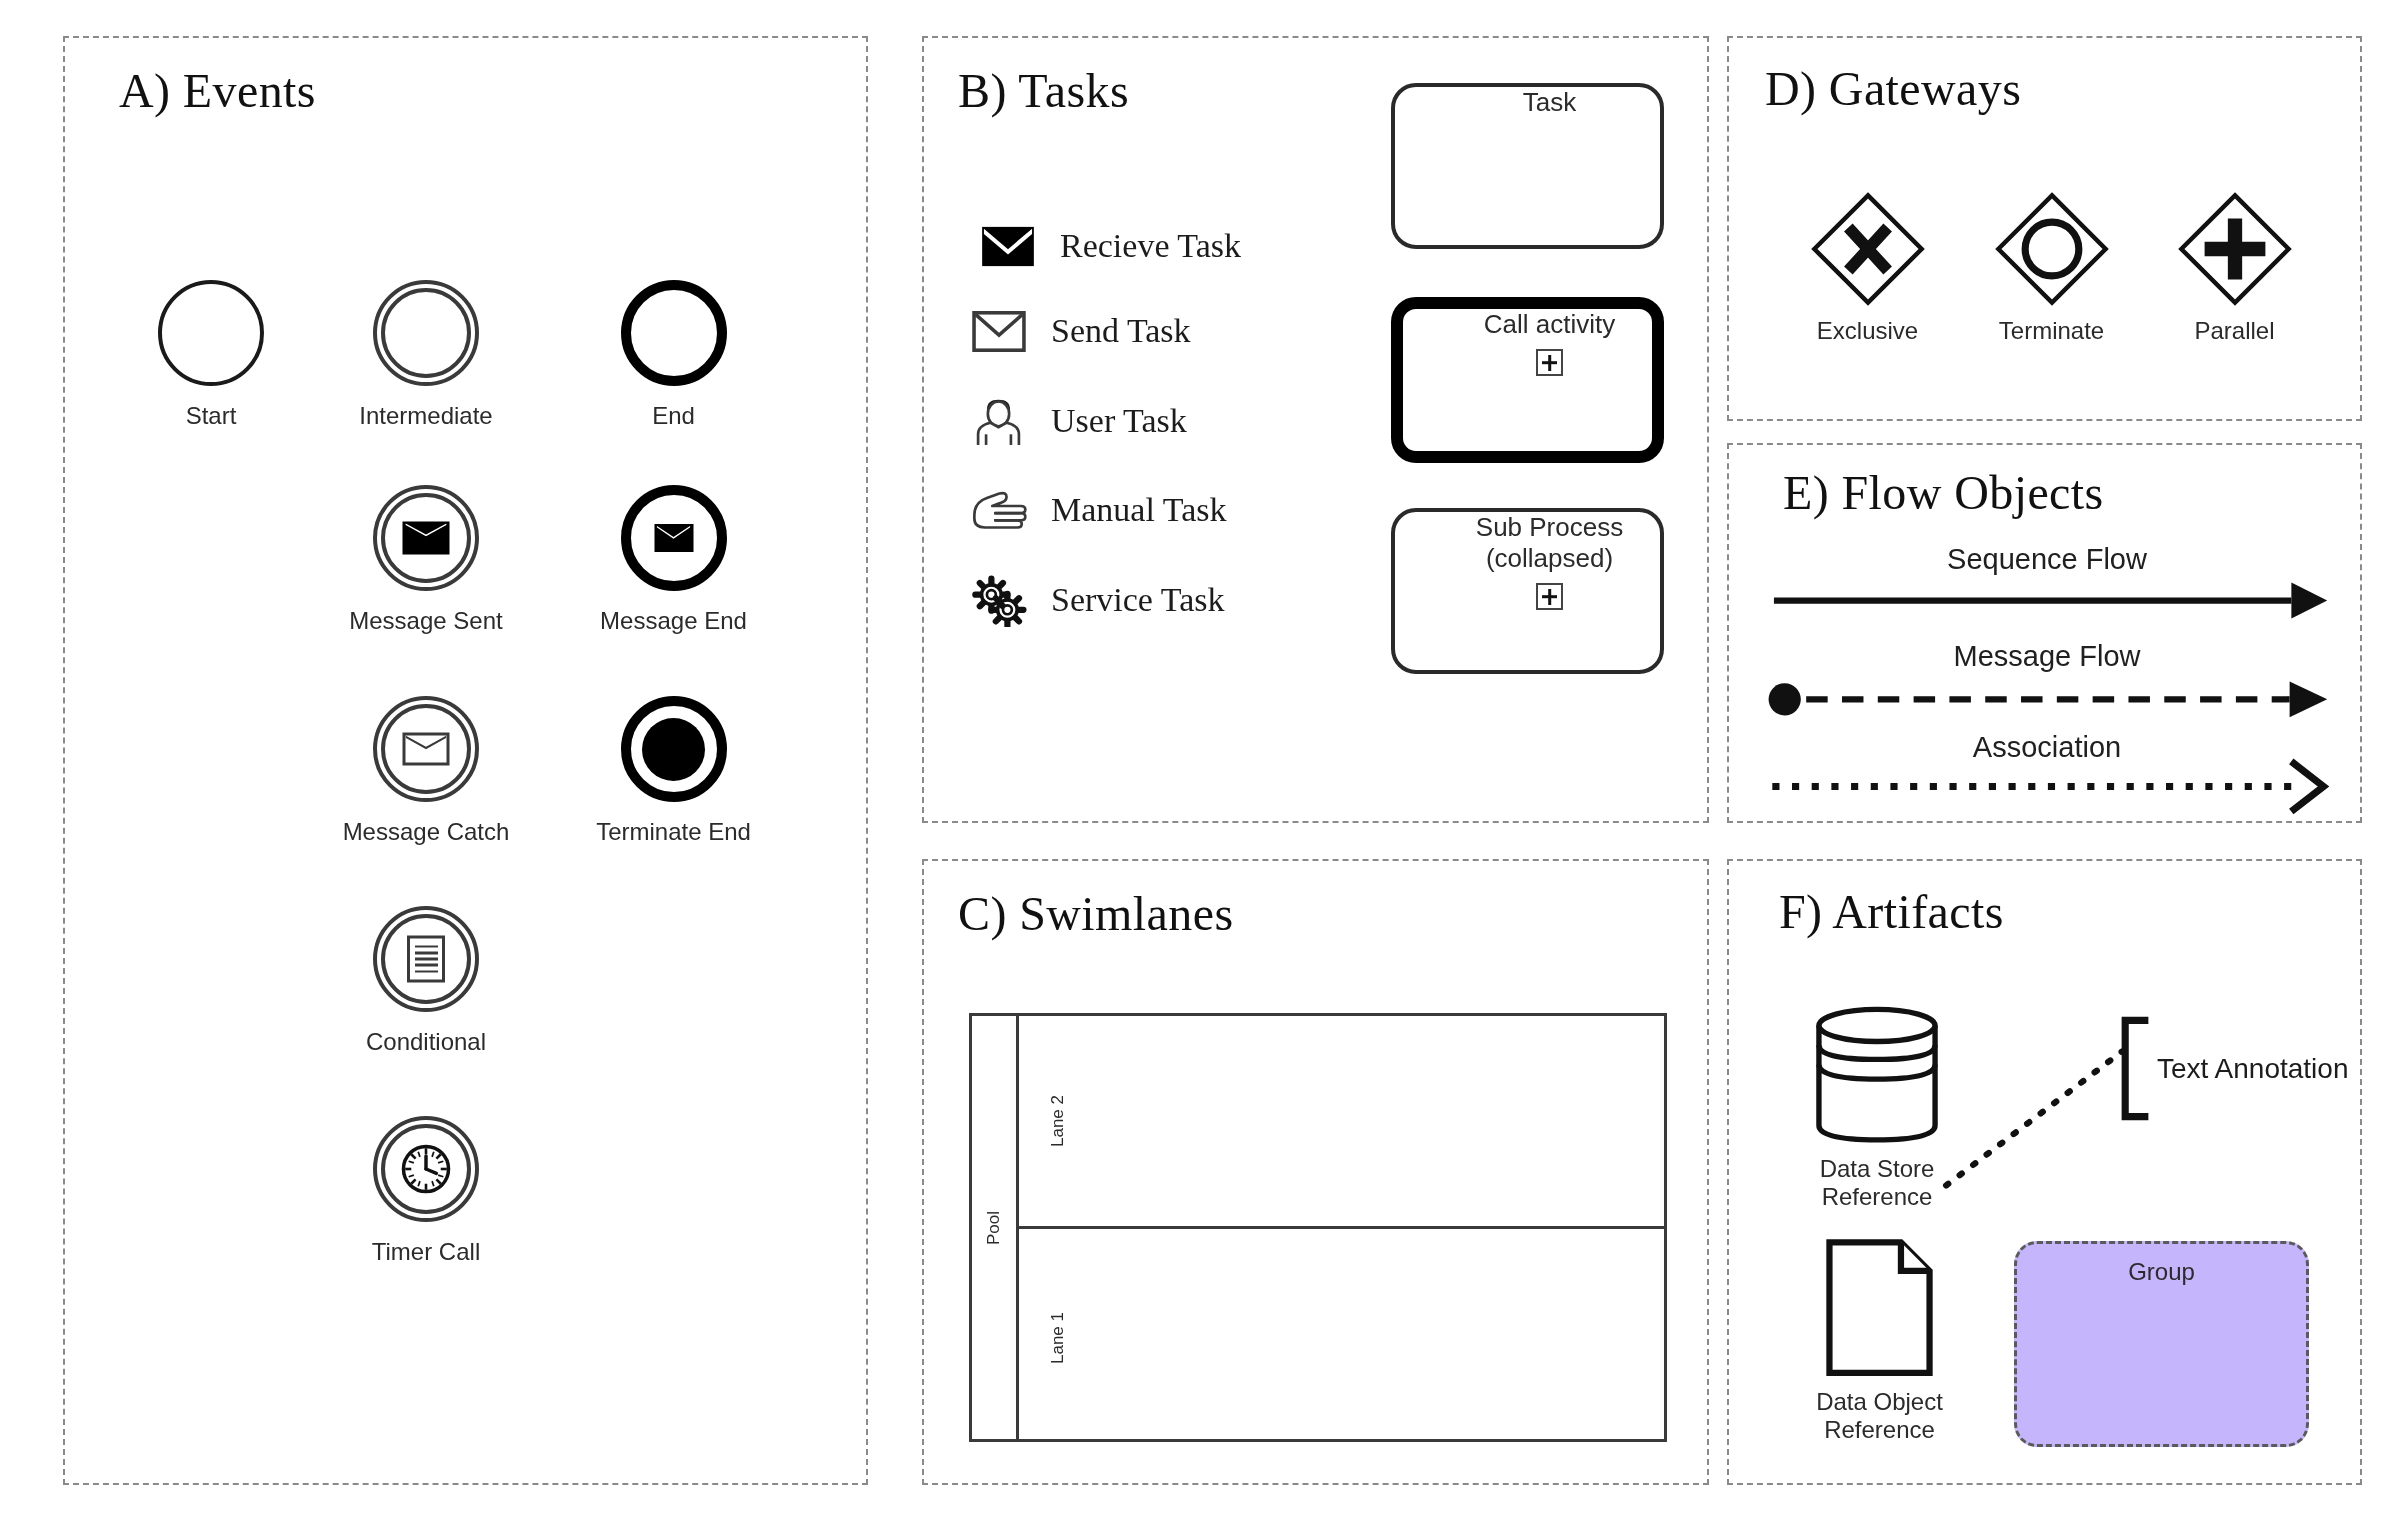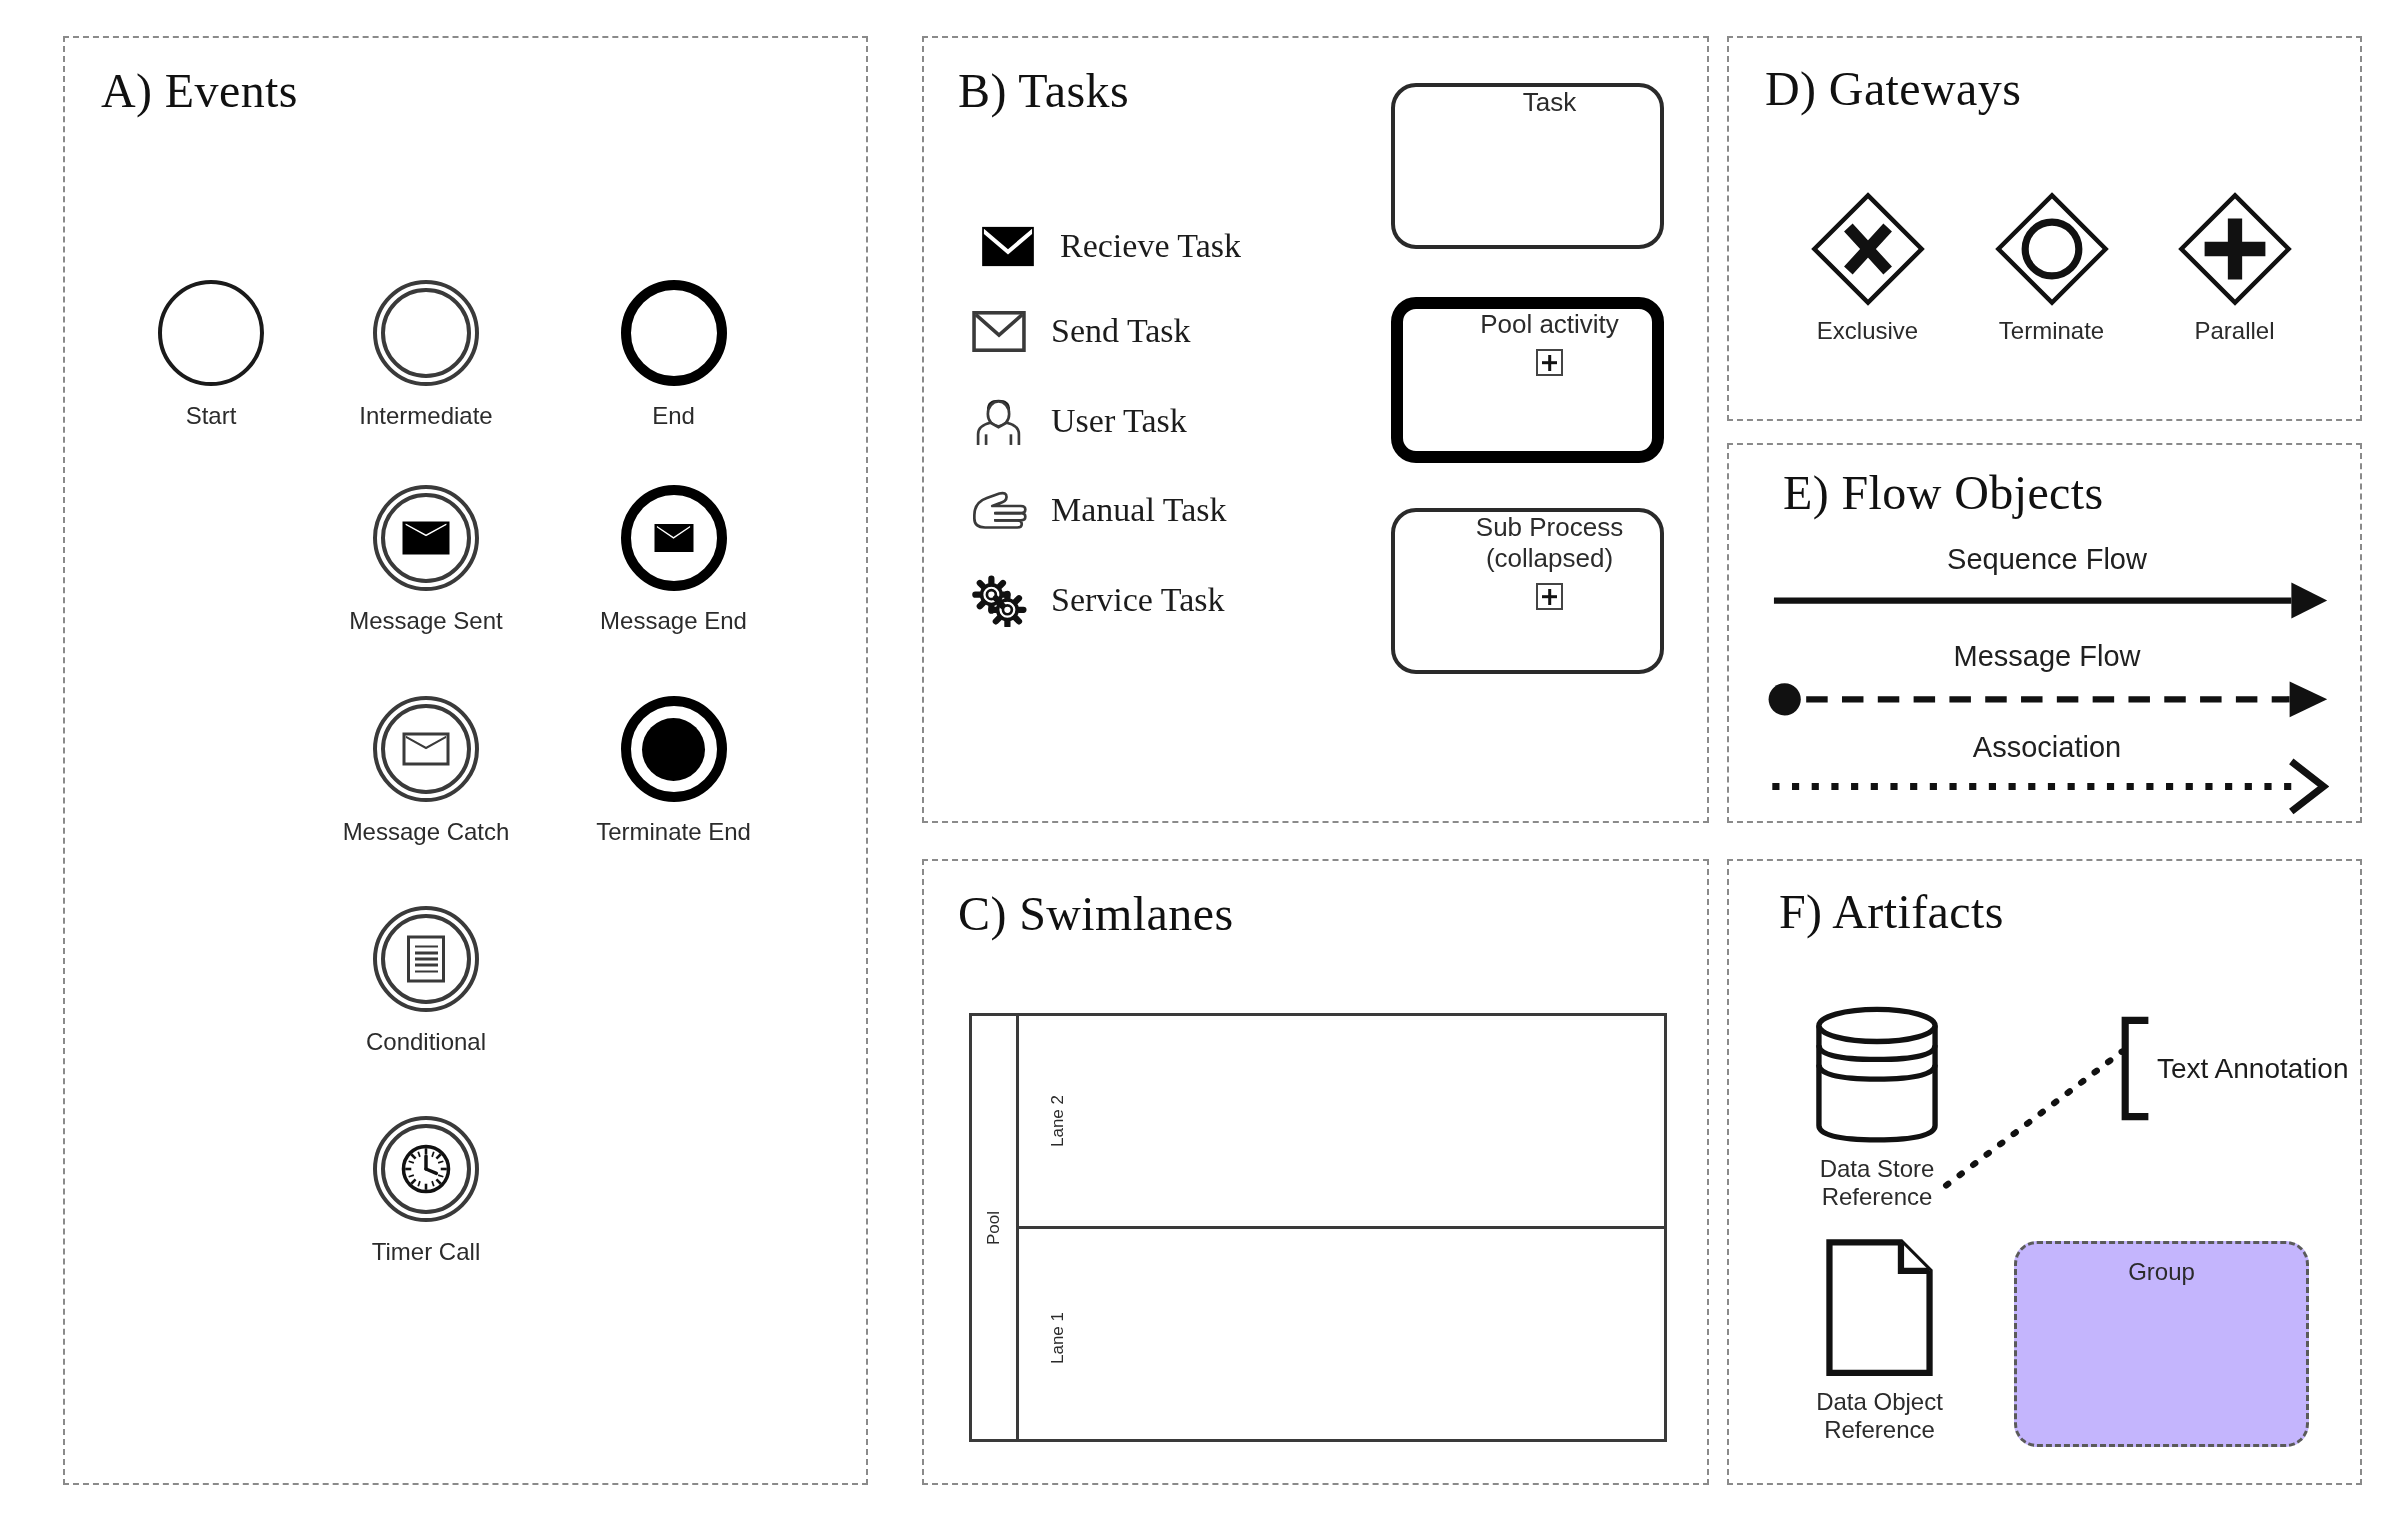--- a/index.html
+++ b/index.html
@@ -272,21 +272,21 @@
     color: #1c1c1c;
     white-space: nowrap;
   }
 </style>
 </head>
 <body>
 
 <div class="board">
 
   <section class="panel" id="panel-events">
-    <div class="panel-title" style="left:36px; top:25px;">A) Events</div>
+    <div class="panel-title" style="left:54px; top:25px;">A) Events</div>
 
     <div class="ev" style="left:52px; top:242px; width:188px;">
       <div class="ev-ico">
         <div class="ring thin"></div>
       </div>
       <div class="cap" style="margin-top:16px;">Start</div>
     </div>
 
     <div class="ev" style="left:240px; top:242px; width:242px;">
       <div class="ev-ico">
@@ -452,21 +452,21 @@
         </svg>
       </span>
       <span class="tlabel">Service Task</span>
     </div>
 
     <div class="taskbox thin" style="left:467px; top:45px; width:273px; height:166px;">
       <div class="tb-label">Task</div>
     </div>
 
     <div class="taskbox thick" style="left:467px; top:259px; width:273px; height:166px;">
-      <div class="tb-label">Pool activity</div>
+      <div class="tb-label">Call activity</div>
       <div class="plus-marker"></div>
     </div>
 
     <div class="taskbox thin" style="left:467px; top:470px; width:273px; height:166px;">
       <div class="tb-label">Sub Process</div>
       <div class="tb-label">(collapsed)</div>
       <div class="plus-marker"></div>
     </div>
   </section>
 

